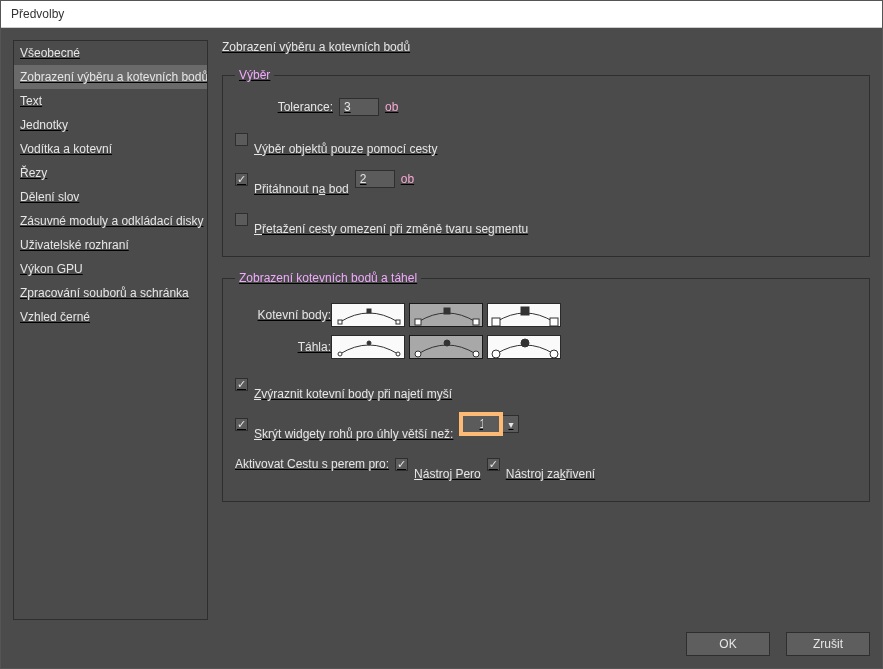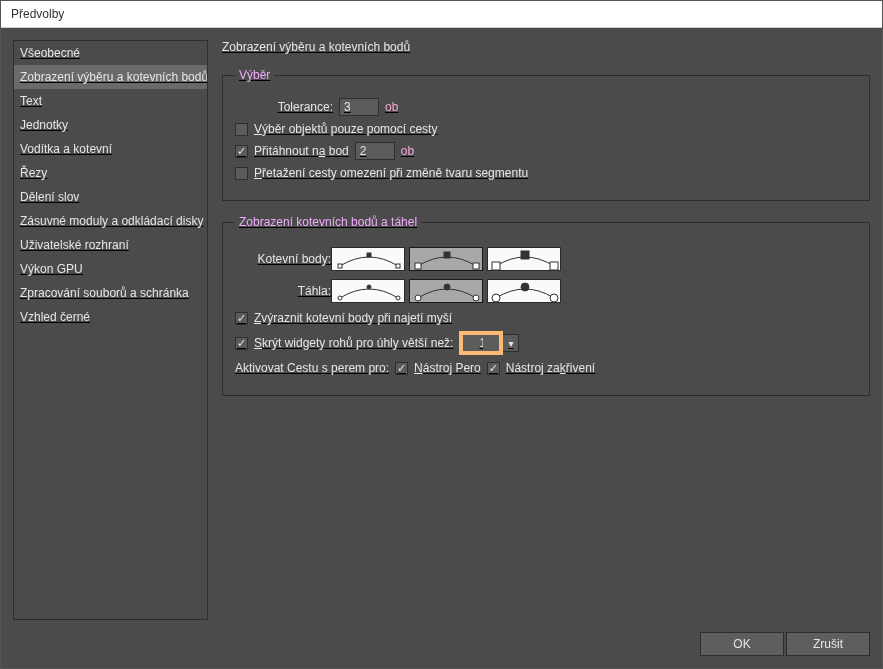--- a/index.html
+++ b/index.html
@@ -109,20 +109,21 @@
       cursor: pointer;
     }
     .chk.checked::after {
       content: "✓";
       color: #e6e6e6;
       font-size: 11px;
       line-height: 1;
     }
     .chk-label {
       cursor: pointer;
+      margin-top: 20px;
     }
     .underline-first::first-letter {
       text-decoration: underline;
     }
     .preview-row {
       display: flex;
       align-items: center;
       margin: 8px 0;
     }
     .preview-label {
@@ -175,21 +176,21 @@
       cursor: pointer;
     }
     .select-btn::after {
       content: "▾";
       color: #e6e6e6;
       font-size: 10px;
     }
     .btn-row {
       display: flex;
       justify-content: flex-end;
-      gap: 2px;
+      gap: 16px;
       padding-top: 12px;
       align-items: flex-end;
     }
     .btn {
       min-width: 84px;
       height: 24px;
       background: #5e5e5e;
       border: 1px solid #2e2e2e;
       color: #e6e6e6;
       cursor: pointer;

